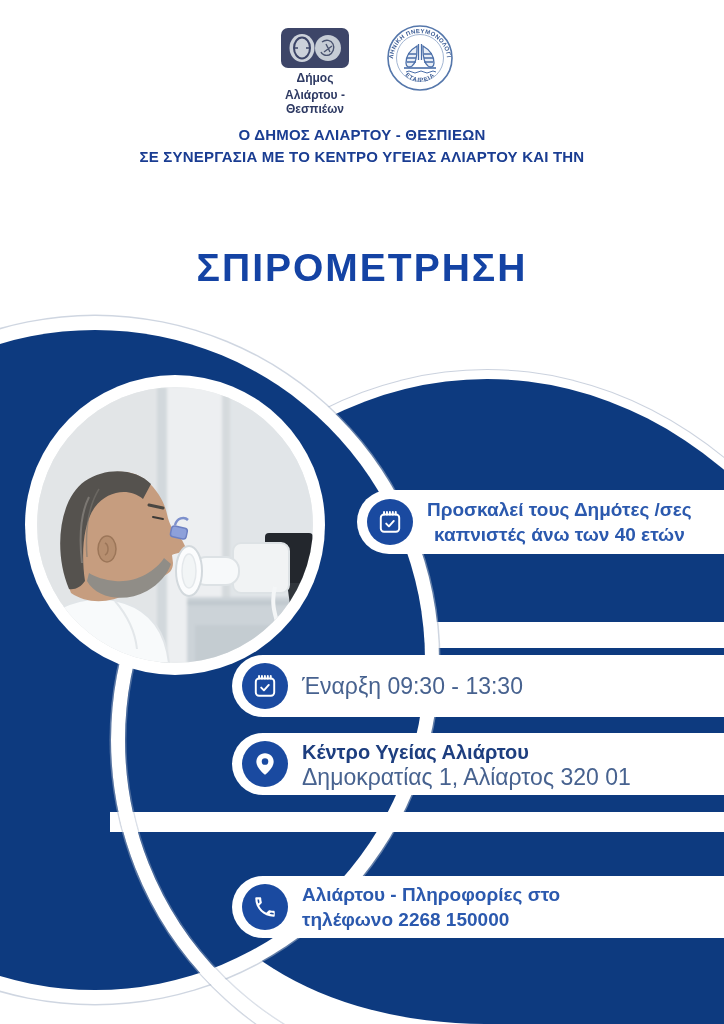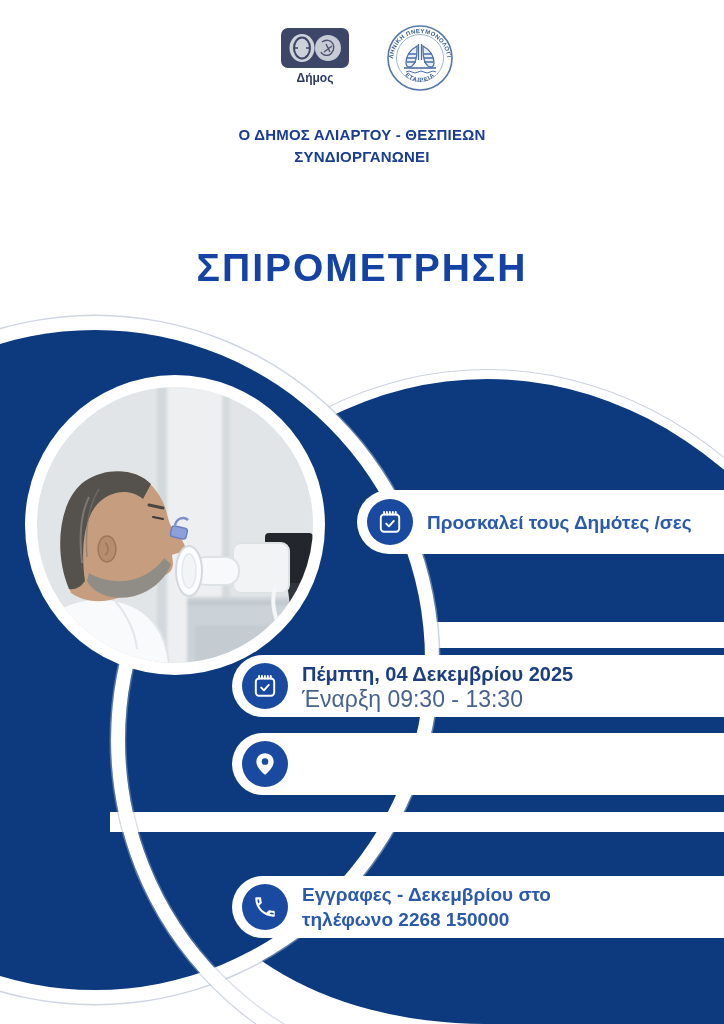--- a/index.html
+++ b/index.html
@@ -66,20 +66,21 @@
     <div class="muni-box">
       <svg width="58" height="32" viewBox="0 0 58 32">
         <ellipse cx="16" cy="16" rx="12.5" ry="14" fill="#ccd1da"></ellipse>
         <ellipse cx="16" cy="16" rx="8" ry="10.5" fill="none" stroke="#3d4568" stroke-width="2"></ellipse>
         <path d="M8,16 h4 M20,16 h4" stroke="#3d4568" stroke-width="1.5"></path>
         <circle cx="42" cy="16" r="13" fill="#c6ccd5"></circle>
         <path d="M36,10 c4,-3 9,-2 11,2 c2,4 0,9 -4,11 c-3,1 -7,0 -8,-3 M40,12 l4,8 M38,20 l8,-6" stroke="#4a5370" stroke-width="1.4" fill="none"></path>
       </svg>
     </div>
     <div class="muni-line">Δήμος</div>
+    <div class="muni-line">Αλιάρτου - Θεσπιέων</div>
   </div>
 
   <div class="abs soc-logo">
     <svg width="68" height="68" viewBox="0 0 68 68">
       <circle cx="34" cy="34" r="32" fill="#ffffff" stroke="#5577ab" stroke-width="1.6"></circle>
       <circle cx="34" cy="34" r="23.5" fill="none" stroke="#8aa2c6" stroke-width="0.8"></circle>
       <defs>
         <path id="arcTop" d="M 7,36 A 27,27 0 1 1 61,36"></path>
         <path id="arcBot" d="M 14,38 A 20,20 0 0 0 54,38"></path>
       </defs>
@@ -95,21 +96,21 @@
         <path d="M37,22 C44,26 48,32 48,39 C48,43 45,44 42,42 C38,39 37,31 37,25 Z" fill="#e8eef6"></path>
         <path d="M22,30 h8 M38,30 h8 M21,34 h9 M38,34 h9 M21,38 h9 M38,38 h9"></path>
         <path d="M18,44 h32" stroke-width="1.6"></path>
         <path d="M20,48 q3,-2 6,0 q3,2 6,0 q3,-2 6,0 q3,2 6,0 q3,-2 6,0" stroke-width="1"></path>
       </g>
     </svg>
   </div>
 
   <div class="abs header-block">
     <div>Ο ΔΗΜΟΣ ΑΛΙΑΡΤΟΥ - ΘΕΣΠΙΕΩΝ</div>
-    <div>ΣΥΝΔΙΟΡΓΑΝΩΝΕΙ</div>
+    <div>ΣΕ ΣΥΝΕΡΓΑΣΙΑ  ΜΕ ΤΟ ΚΕΝΤΡΟ ΥΓΕΙΑΣ ΑΛΙΑΡΤΟΥ ΚΑΙ ΤΗΝ</div>
   </div>
 
   <div class="abs main-title">ΣΠΙΡΟΜΕΤΡΗΣΗ</div>
 
   <div class="abs dome-clip">
     <div class="dome"></div>
   </div>
   <div class="abs navy strip-mid"></div>
   <div class="abs navy strip-bottom"></div>
   <div class="abs navy big-circle"></div>
@@ -171,53 +172,55 @@
   <div class="card card1 invite">
     <div class="badge">
       <svg width="26" height="26" viewBox="0 0 24 24" fill="none" stroke="#ffffff" stroke-width="1.8" stroke-linecap="round" stroke-linejoin="round">
         <rect x="3.5" y="5" width="17" height="16" rx="3"></rect>
         <path d="M6.5,2.8 v2.2 M9.2,2.8 v2.2 M11.9,2.8 v2.2 M14.6,2.8 v2.2 M17.3,2.8 v2.2"></path>
         <path d="M8.5,13.5 l2.5,2.5 l4.5,-5"></path>
       </svg>
     </div>
     <div class="ctext">
       <div class="l1">Προσκαλεί τους Δημότες /σες</div>
+      <div class="l2">καπνιστές άνω των 40 ετών</div>
     </div>
   </div>
 
   <div class="card card2 detail">
     <div class="badge">
       <svg width="26" height="26" viewBox="0 0 24 24" fill="none" stroke="#ffffff" stroke-width="1.8" stroke-linecap="round" stroke-linejoin="round">
         <rect x="3.5" y="5" width="17" height="16" rx="3"></rect>
         <path d="M6.5,2.8 v2.2 M9.2,2.8 v2.2 M11.9,2.8 v2.2 M14.6,2.8 v2.2 M17.3,2.8 v2.2"></path>
         <path d="M8.5,13.5 l2.5,2.5 l4.5,-5"></path>
       </svg>
     </div>
     <div class="ctext">
-      <div class="l1">Πέμπτη, 04 Δεκεμβρίου 2025</div>
       <div class="l2">Έναρξη 09:30 - 13:30</div>
     </div>
   </div>
 
   <div class="card card3 detail">
     <div class="badge">
       <svg width="26" height="26" viewBox="0 0 24 24">
         <path d="M12,2 C7.3,2 4,5.6 4,10 c0,5.8 8,12 8,12 s8,-6.2 8,-12 C20,5.6 16.7,2 12,2 Z" fill="#ffffff"></path>
         <circle cx="12" cy="9.8" r="3" fill="#1a4aa0"></circle>
       </svg>
     </div>
     <div class="ctext">
+      <div class="l1">Κέντρο Υγείας Αλιάρτου</div>
+      <div class="l2">Δημοκρατίας 1, Αλίαρτος 320 01</div>
     </div>
   </div>
 
   <div class="card card4 invite">
     <div class="badge">
       <svg width="26" height="26" viewBox="0 0 24 24">
         <path d="M6.54,5 c0.06,0.89 0.21,1.76 0.45,2.59 l-1.2,1.2 c-0.41,-1.2 -0.67,-2.47 -0.76,-3.79 h1.51 M17.4,17.02 c0.85,0.24 1.72,0.39 2.6,0.45 v1.49 c-1.32,-0.09 -2.59,-0.35 -3.8,-0.75 l1.2,-1.19 M7.5,3 H4 C3.45,3 3,3.45 3,4 c0,9.39 7.61,17 17,17 c0.55,0 1,-0.45 1,-1 v-3.49 c0,-0.55 -0.45,-1 -1,-1 c-1.24,0 -2.45,-0.2 -3.57,-0.57 c-0.35,-0.12 -0.74,-0.03 -1.02,0.24 l-2.2,2.2 c-2.83,-1.44 -5.15,-3.75 -6.59,-6.59 l2.2,-2.21 c0.28,-0.26 0.36,-0.65 0.25,-1 C8.7,6.45 8.5,5.25 8.5,4 C8.5,3.45 8.05,3 7.5,3 Z" fill="#ffffff"></path>
       </svg>
     </div>
     <div class="ctext">
-      <div class="l1">Εγγραφες - Δεκεμβρίου στο</div>
+      <div class="l1">Αλιάρτου - Πληροφορίες στο</div>
       <div class="l2">τηλέφωνο 2268 150000</div>
     </div>
   </div>
 
 </div>
 
 </body></html>

